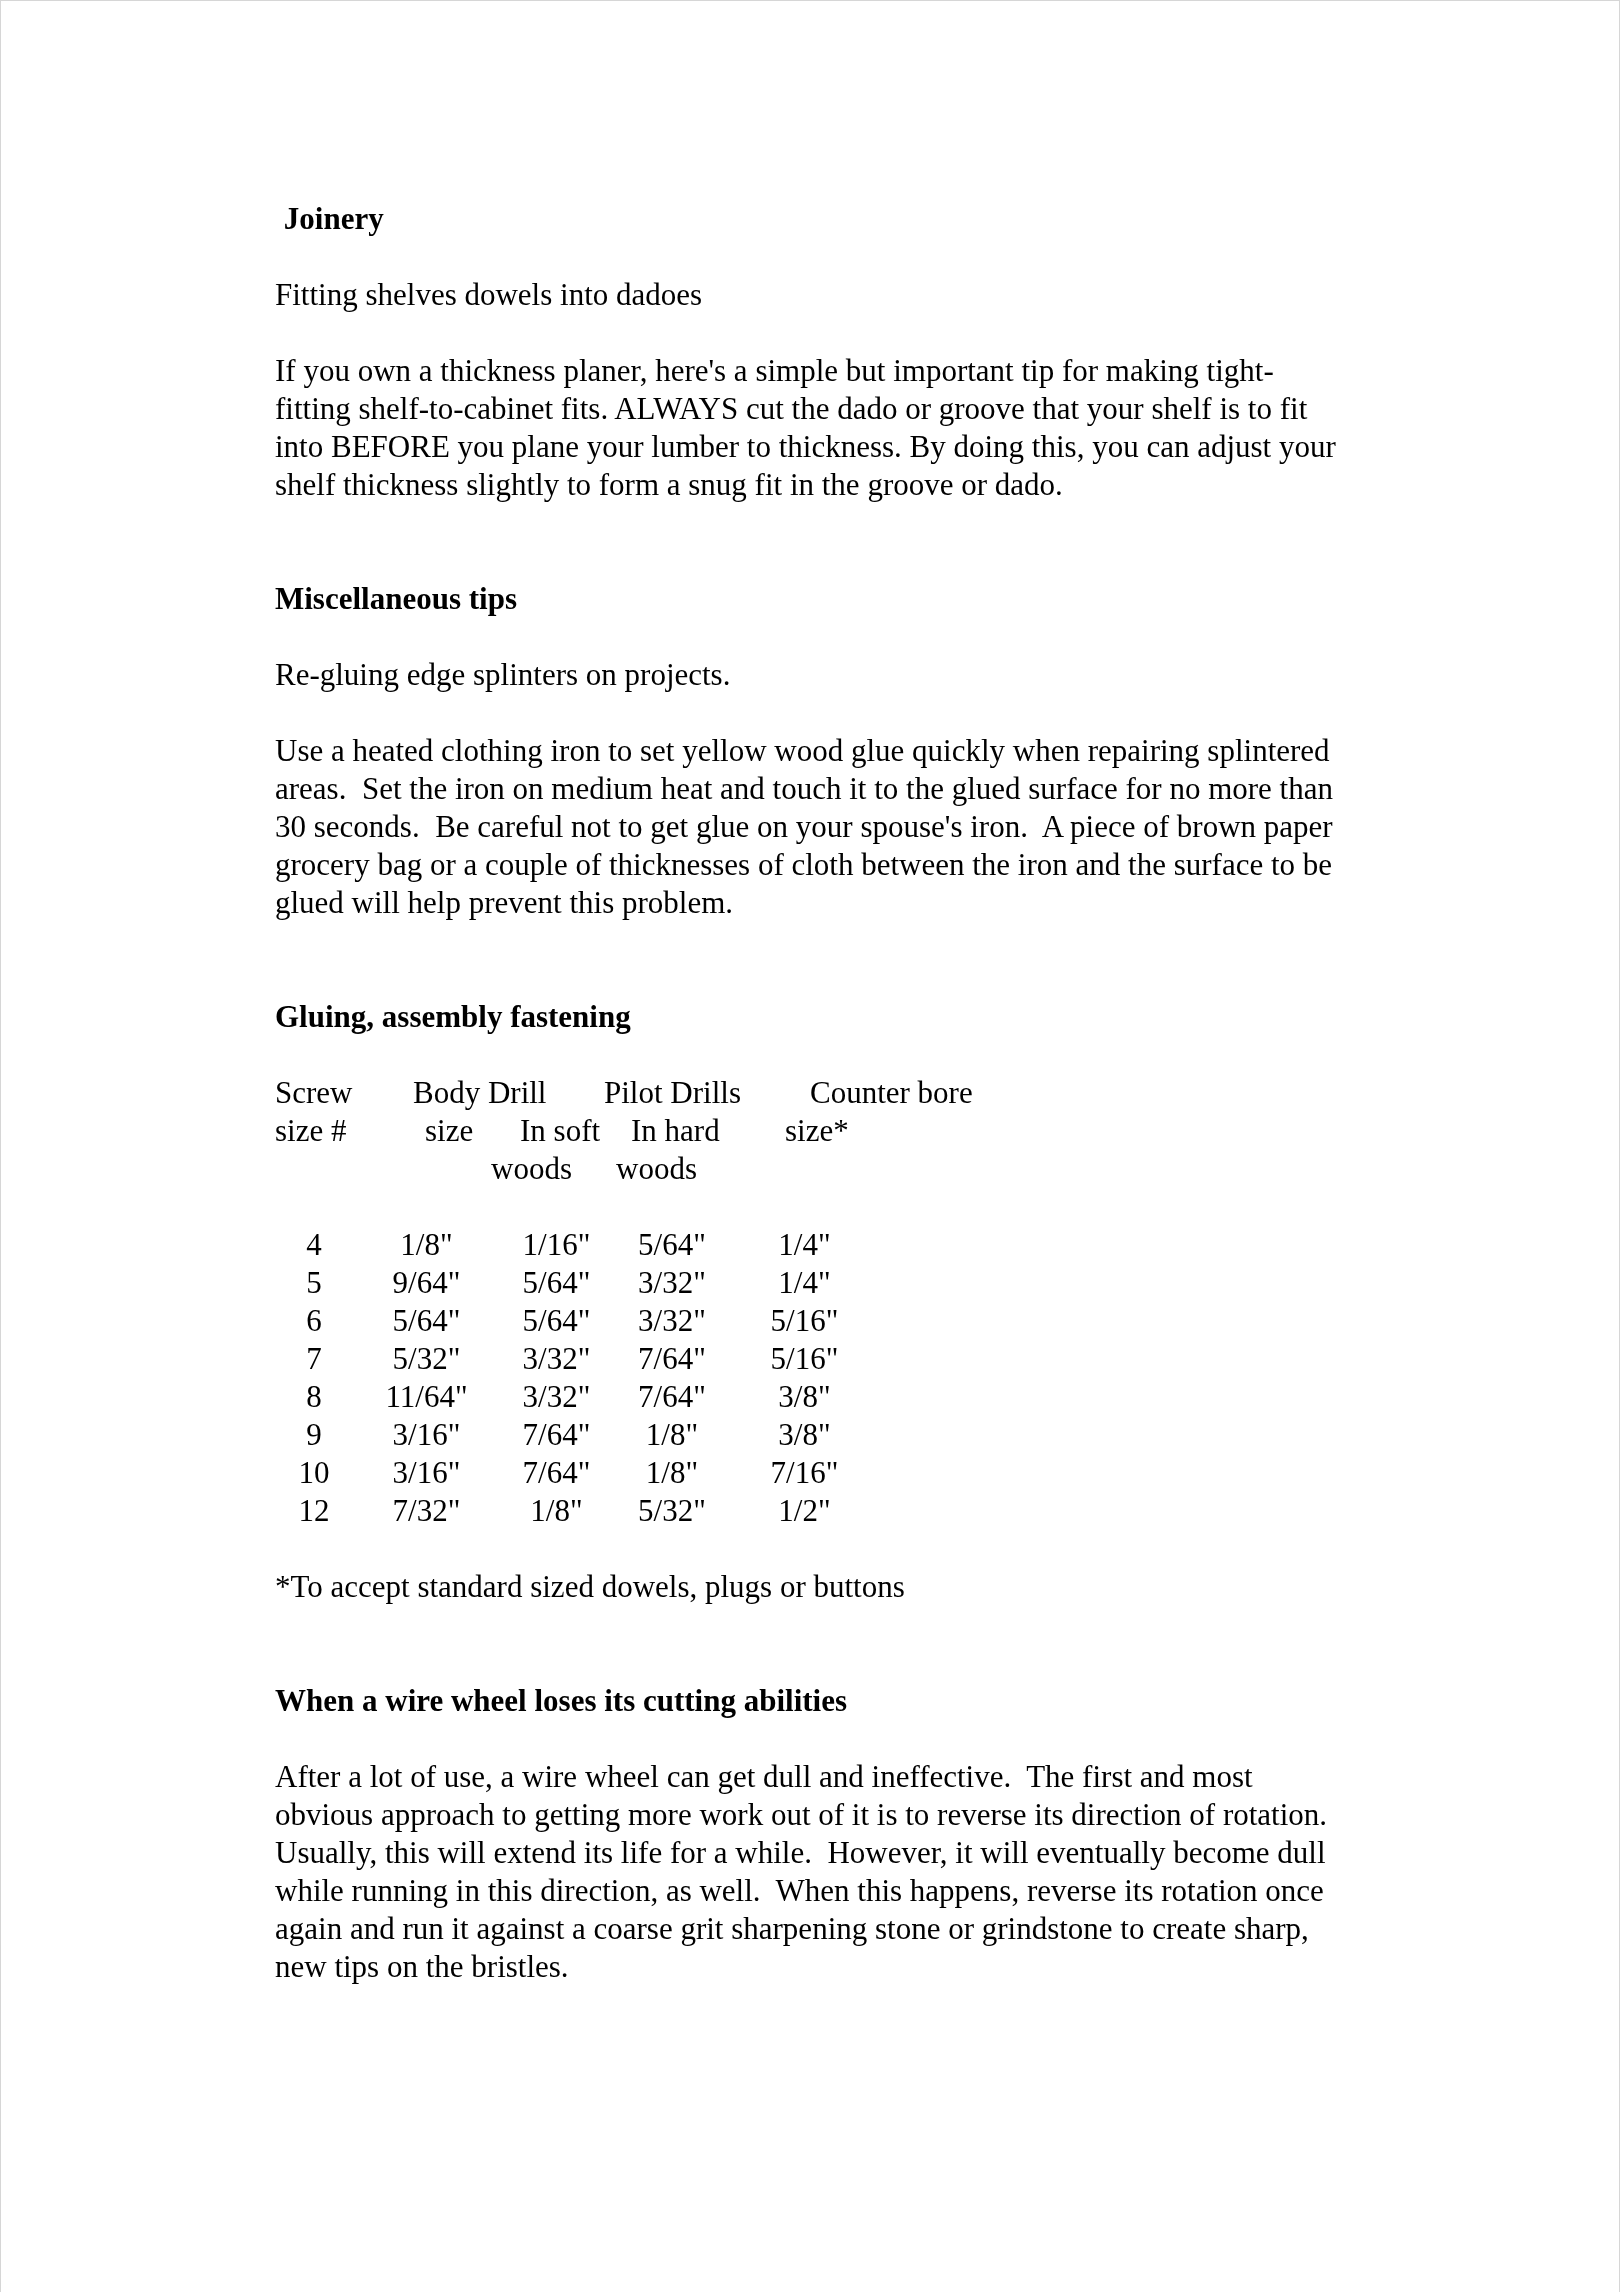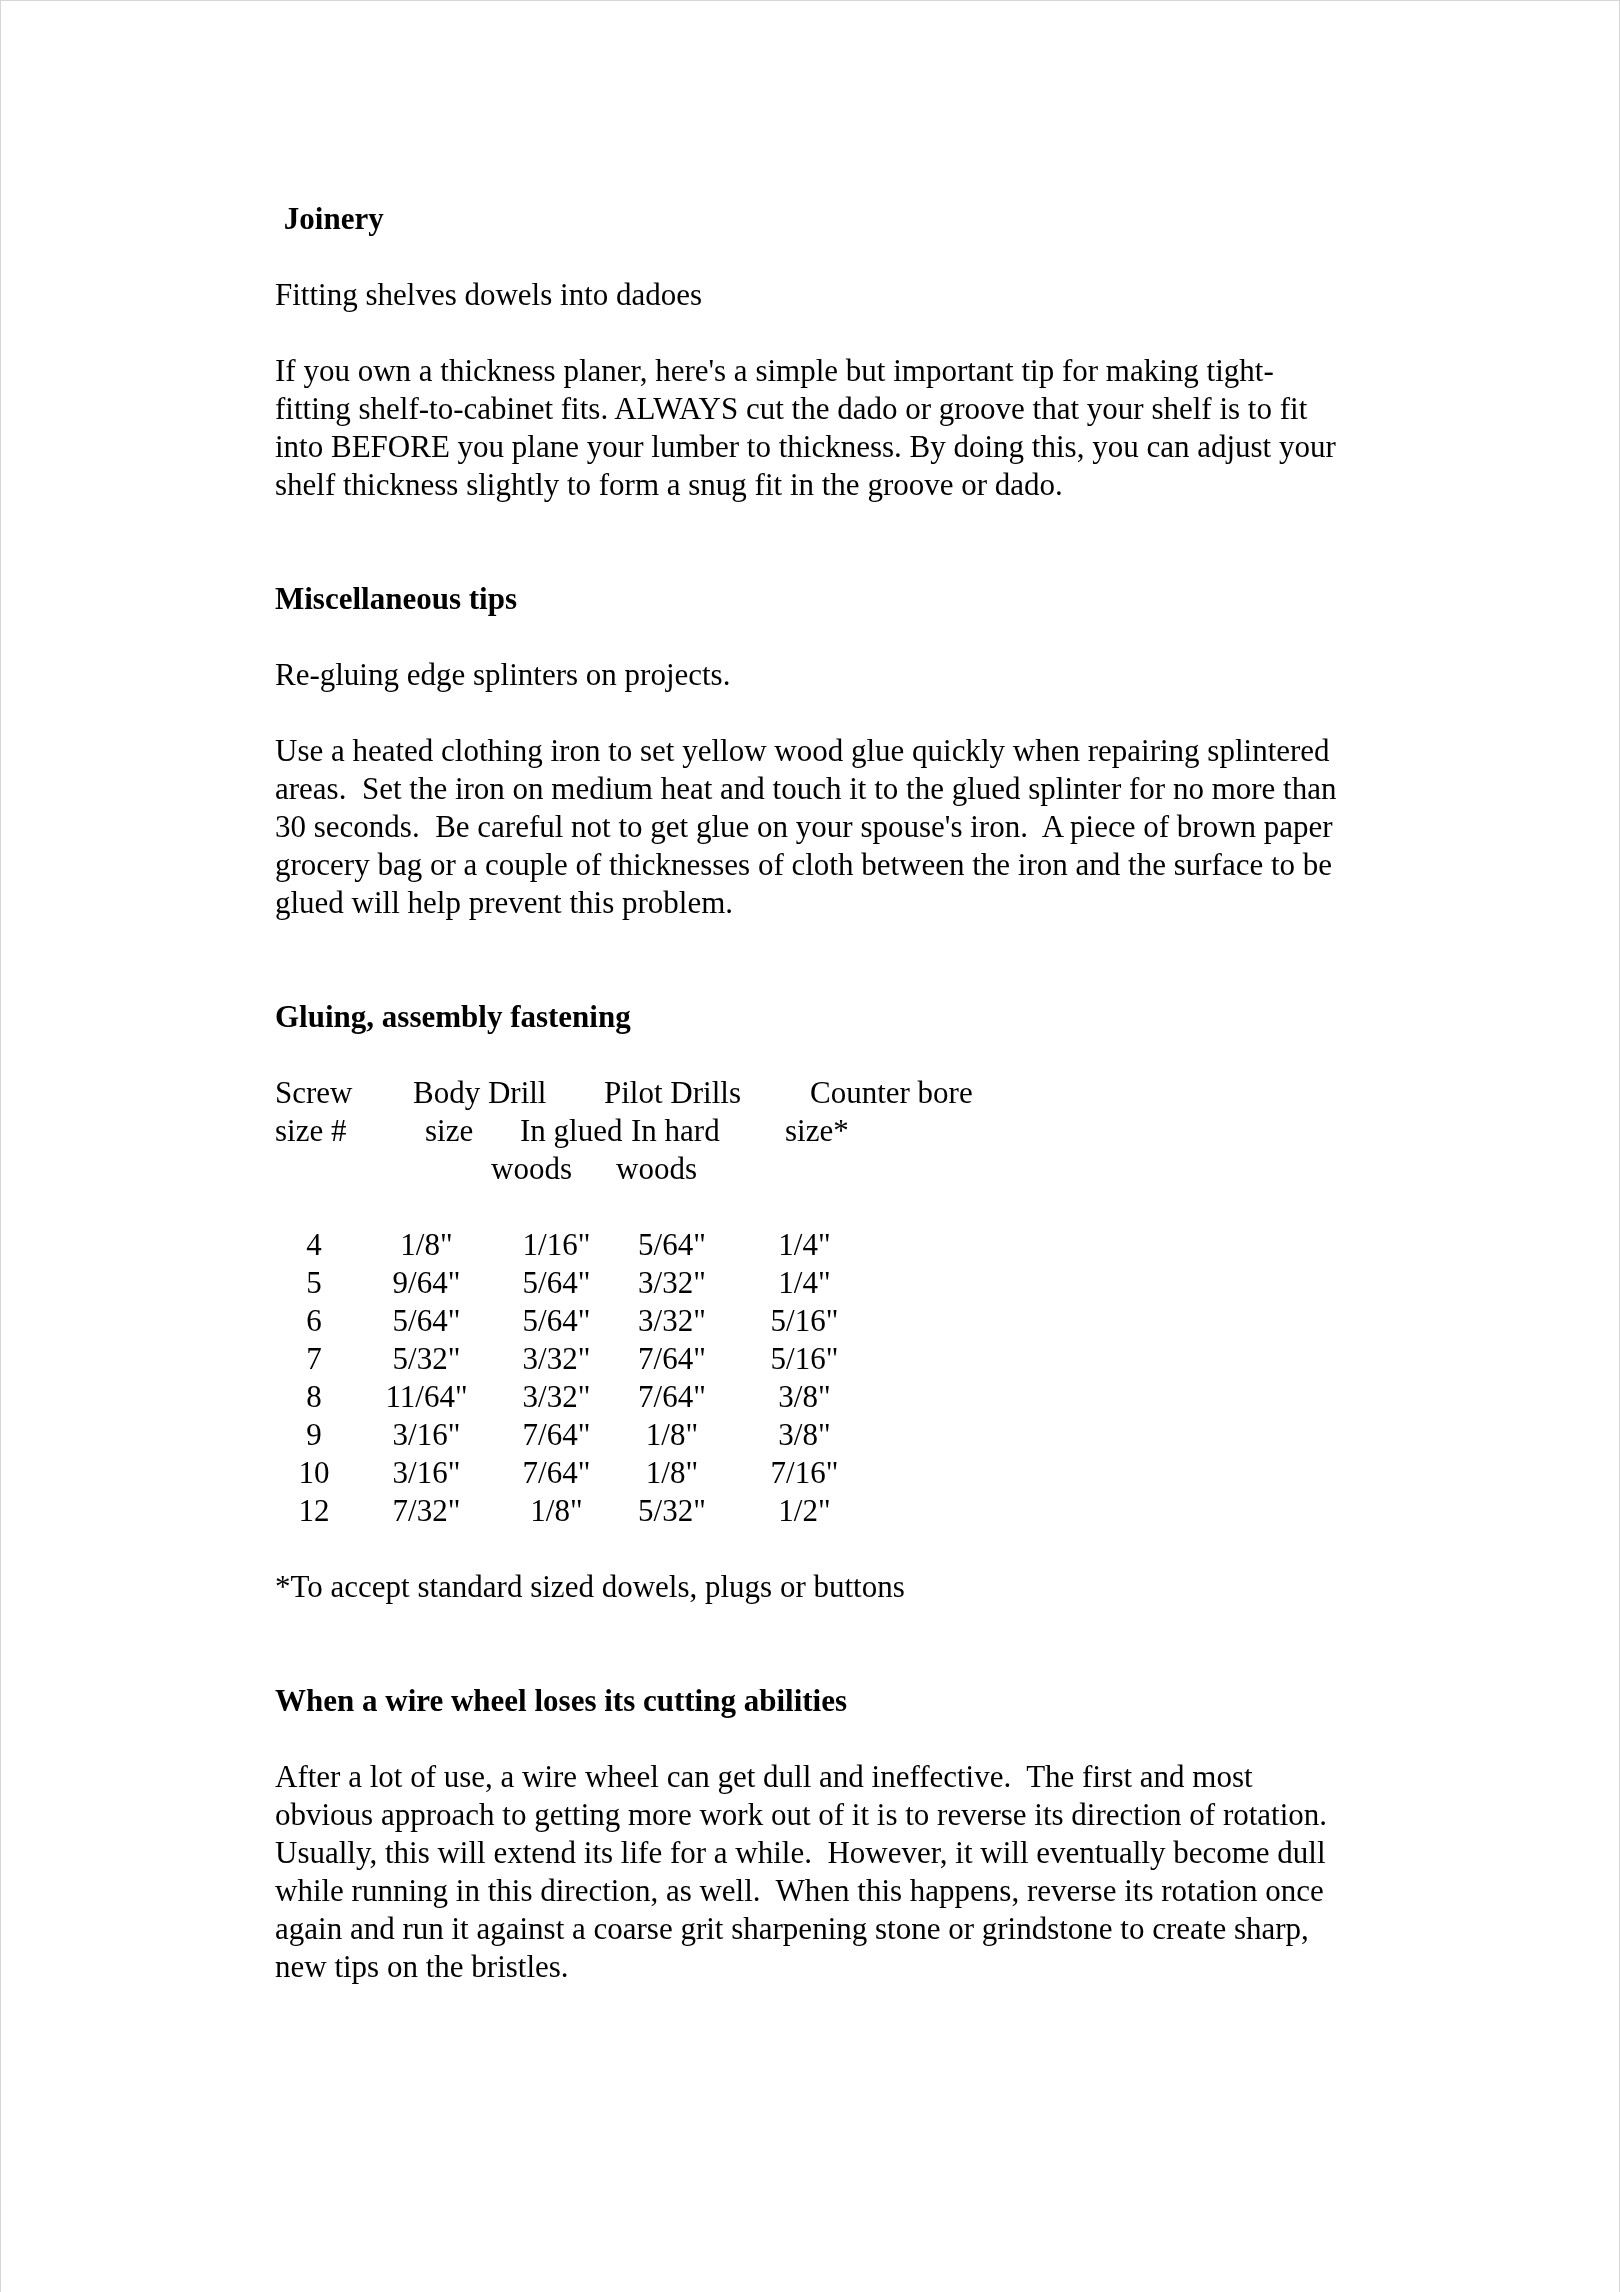--- a/index.html
+++ b/index.html
@@ -62,41 +62,41 @@
         <div class="line">into BEFORE you plane your lumber to thickness. By doing this, you can adjust your</div>
         <div class="line">shelf thickness slightly to form a snug fit in the groove or dado.</div>
       </div>
     </section>
 
     <section>
       <div class="block heading">Miscellaneous tips</div>
       <div class="block line">Re-gluing edge splinters on projects.</div>
       <div class="block">
         <div class="line">Use a heated clothing iron to set yellow wood glue quickly when repairing splintered</div>
-        <div class="line">areas.  Set the iron on medium heat and touch it to the glued splinter for no more than</div>
+        <div class="line">areas.  Set the iron on medium heat and touch it to the glued surface for no more than</div>
         <div class="line">30 seconds.  Be careful not to get glue on your spouse's iron.  A piece of brown paper</div>
         <div class="line">grocery bag or a couple of thicknesses of cloth between the iron and the surface to be</div>
         <div class="line">glued will help prevent this problem.</div>
       </div>
     </section>
 
     <section>
       <div class="block heading">Gluing, assembly fastening</div>
 
       <div class="tbl-header">
         <div class="th-line">
           <span class="h-screw">Screw</span>
           <span class="h-body">Body Drill</span>
           <span class="h-pilot">Pilot Drills</span>
           <span class="h-counter">Counter bore</span>
         </div>
         <div class="th-line">
           <span class="h-sizeno">size #</span>
           <span class="h-size">size</span>
-          <span class="h-insoft">In glued</span>
+          <span class="h-insoft">In soft</span>
           <span class="h-inhard">In hard</span>
           <span class="h-sizestar">size*</span>
         </div>
         <div class="th-line">
           <span class="h-woods1">woods</span>
           <span class="h-woods2">woods</span>
         </div>
       </div>
 
       <div class="block">

